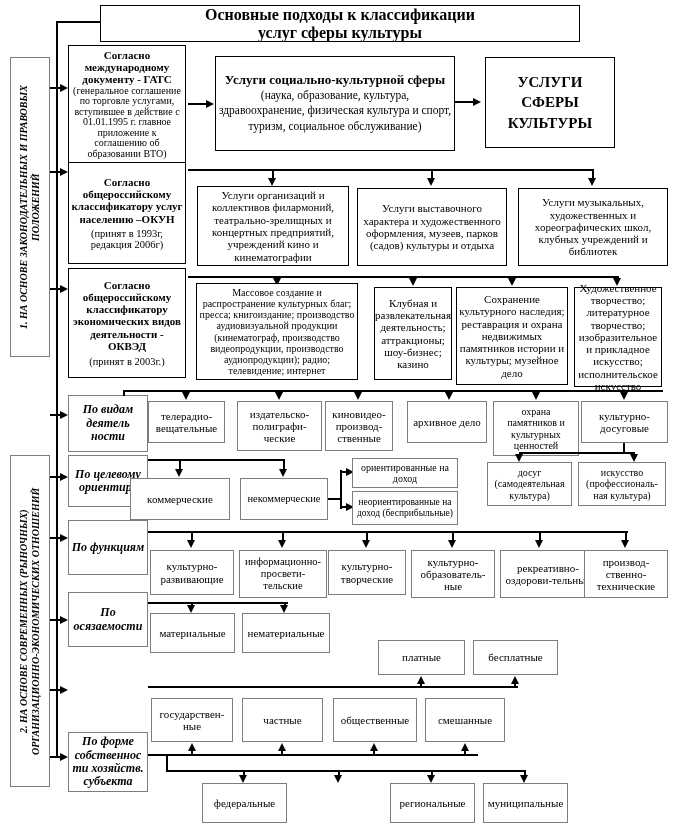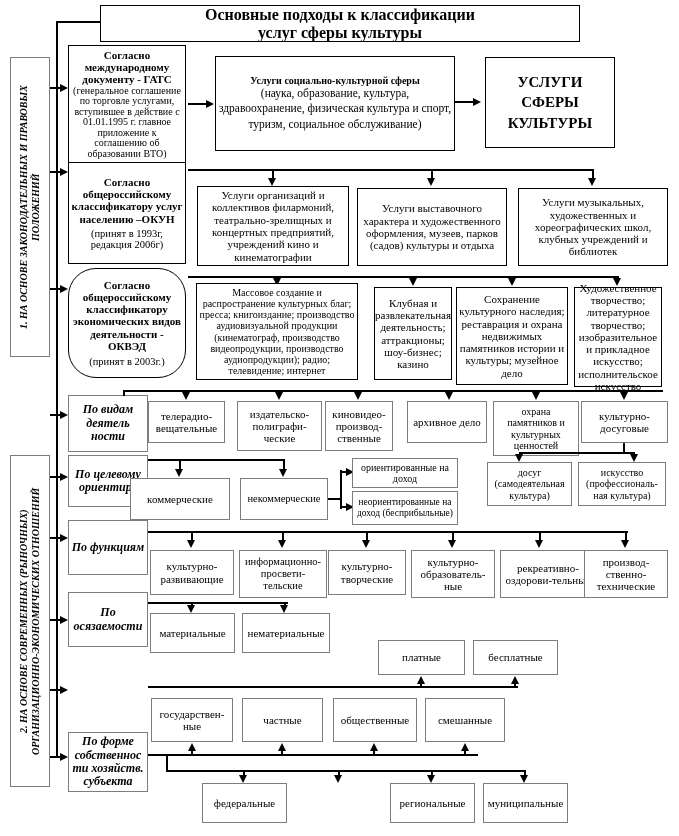--- a/index.html
+++ b/index.html
@@ -57,21 +57,21 @@
   <div class="box g vert" style="left:10px;top:57px;width:40px;height:300px;">1. НА ОСНОВЕ ЗАКОНОДАТЕЛЬНЫХ И ПРАВОВЫХ ПОЛОЖЕНИЙ</div>
   <div class="box g vert" style="left:10px;top:455px;width:40px;height:332px;">2. НА ОСНОВЕ СОВРЕМЕННЫХ (РЫНОЧНЫХ) ОРГАНИЗАЦИОННО-ЭКОНОМИЧЕСКИХ ОТНОШЕНИЙ</div>
 
   <div class="box" style="left:68px;top:45px;width:118px;height:118px;">
     <div class="bold">Согласно международному документу - ГАТС</div>
     <div class="note">(генеральное соглашение по торговле услугами, вступившее в действие  с 01.01.1995 г. главное приложение к соглашению об образовании ВТО)</div>
   </div>
   <div class="hl" style="left:188px;top:103px;width:20px;"></div>
   <div class="ar ar-r" style="left:206px;top:100px;"></div>
   <div class="box" style="left:215px;top:56px;width:240px;height:95px;">
-    <div class="bold" style="font-size:10px;">Услуги социально-культурной сферы</div>
+    <div class="bold" style="font-size:13px;">Услуги социально-культурной сферы</div>
     <div style="font-size:11.5px;line-height:1.35;">(наука, образование, культура, здравоохранение, физическая культура и спорт, туризм, социальное обслуживание)</div>
   </div>
   <div class="hl" style="left:455px;top:101px;width:20px;"></div>
   <div class="ar ar-r" style="left:473px;top:98px;"></div>
   <div class="box bold pre" style="left:485px;top:57px;width:130px;height:91px;font-size:15px;line-height:1.35;">УСЛУГИ
 СФЕРЫ
 КУЛЬТУРЫ</div>
 
   <div class="box" style="left:68px;top:162px;width:118px;height:102px;">
     <div class="bold">Согласно общероссийскому классификатору услуг населению –ОКУН</div>
@@ -81,21 +81,21 @@
   <div class="vl" style="left:272px;top:171px;height:7px;"></div>
   <div class="ar ar-d" style="left:268px;top:178px;"></div>
   <div class="vl" style="left:431px;top:171px;height:7px;"></div>
   <div class="ar ar-d" style="left:427px;top:178px;"></div>
   <div class="vl" style="left:592px;top:171px;height:7px;"></div>
   <div class="ar ar-d" style="left:588px;top:178px;"></div>
   <div class="box" style="left:197px;top:186px;width:152px;height:80px;">Услуги организаций и коллективов филармоний, театрально-зрелищных и концертных предприятий, учреждений кино и кинематографии</div>
   <div class="box" style="left:357px;top:188px;width:150px;height:78px;">Услуги выставочного характера и художественного оформления, музеев, парков (садов) культуры и отдыха</div>
   <div class="box" style="left:518px;top:188px;width:150px;height:78px;">Услуги музыкальных, художественных и хореографических школ, клубных учреждений и библиотек</div>
 
-  <div class="box" style="left:68px;top:268px;width:118px;height:110px;border-radius:28px;">
+  <div class="box" style="left:68px;top:268px;width:118px;height:110px;">
     <div class="bold">Согласно общероссийскому классификатору экономических видов деятельности - ОКВЭД</div>
     <div class="note t105" style="margin-top:4px;">(принят в 2003г.)</div>
   </div>
   <div class="hl" style="left:188px;top:276px;width:431px;"></div>
   <div class="ar ar-d" style="left:273px;top:278px;"></div>
   <div class="ar ar-d" style="left:409px;top:278px;"></div>
   <div class="ar ar-d" style="left:508px;top:278px;"></div>
   <div class="ar ar-d" style="left:613px;top:278px;"></div>
   <div class="box t10" style="left:196px;top:283px;width:162px;height:97px;">Массовое создание и распространение культурных благ; пресса; книгоиздание; производство аудиовизуальной продукции (кинематограф, производство видеопродукции, производство аудиопродукции); радио; телевидение; интернет</div>
   <div class="box" style="left:374px;top:287px;width:78px;height:93px;">Клубная и развлекательная деятельность; аттракционы; шоу-бизнес; казино</div>

